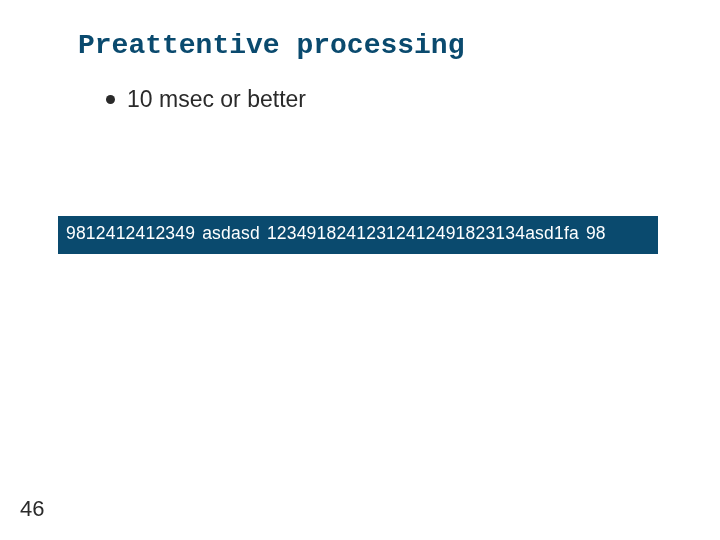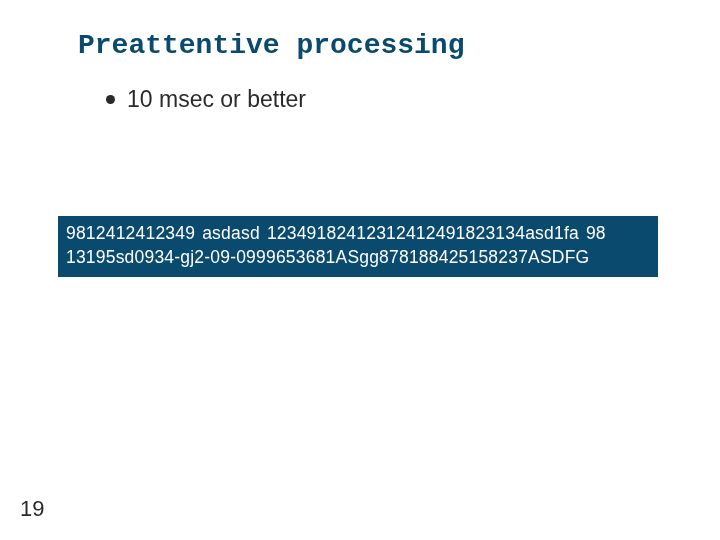--- a/index.html
+++ b/index.html
@@ -68,16 +68,15 @@
 
 <div class="title">Preattentive processing</div>
 
 <div class="bullet-row">
   <span class="bullet-dot"></span>
   <span>10 msec or better</span>
 </div>
 
 <div class="text-block">
   <div class="text-line">9812412412349 asdasd 12349182412312412491823134asd1fa 98</div>
-  <div class="text-line">13195sd0934-gj2-09-0999653681ASgg878188425158237ASDFG</div>
 </div>
 
-<div class="page-num">19</div>
+<div class="page-num">46</div>
 
 </body></html>

